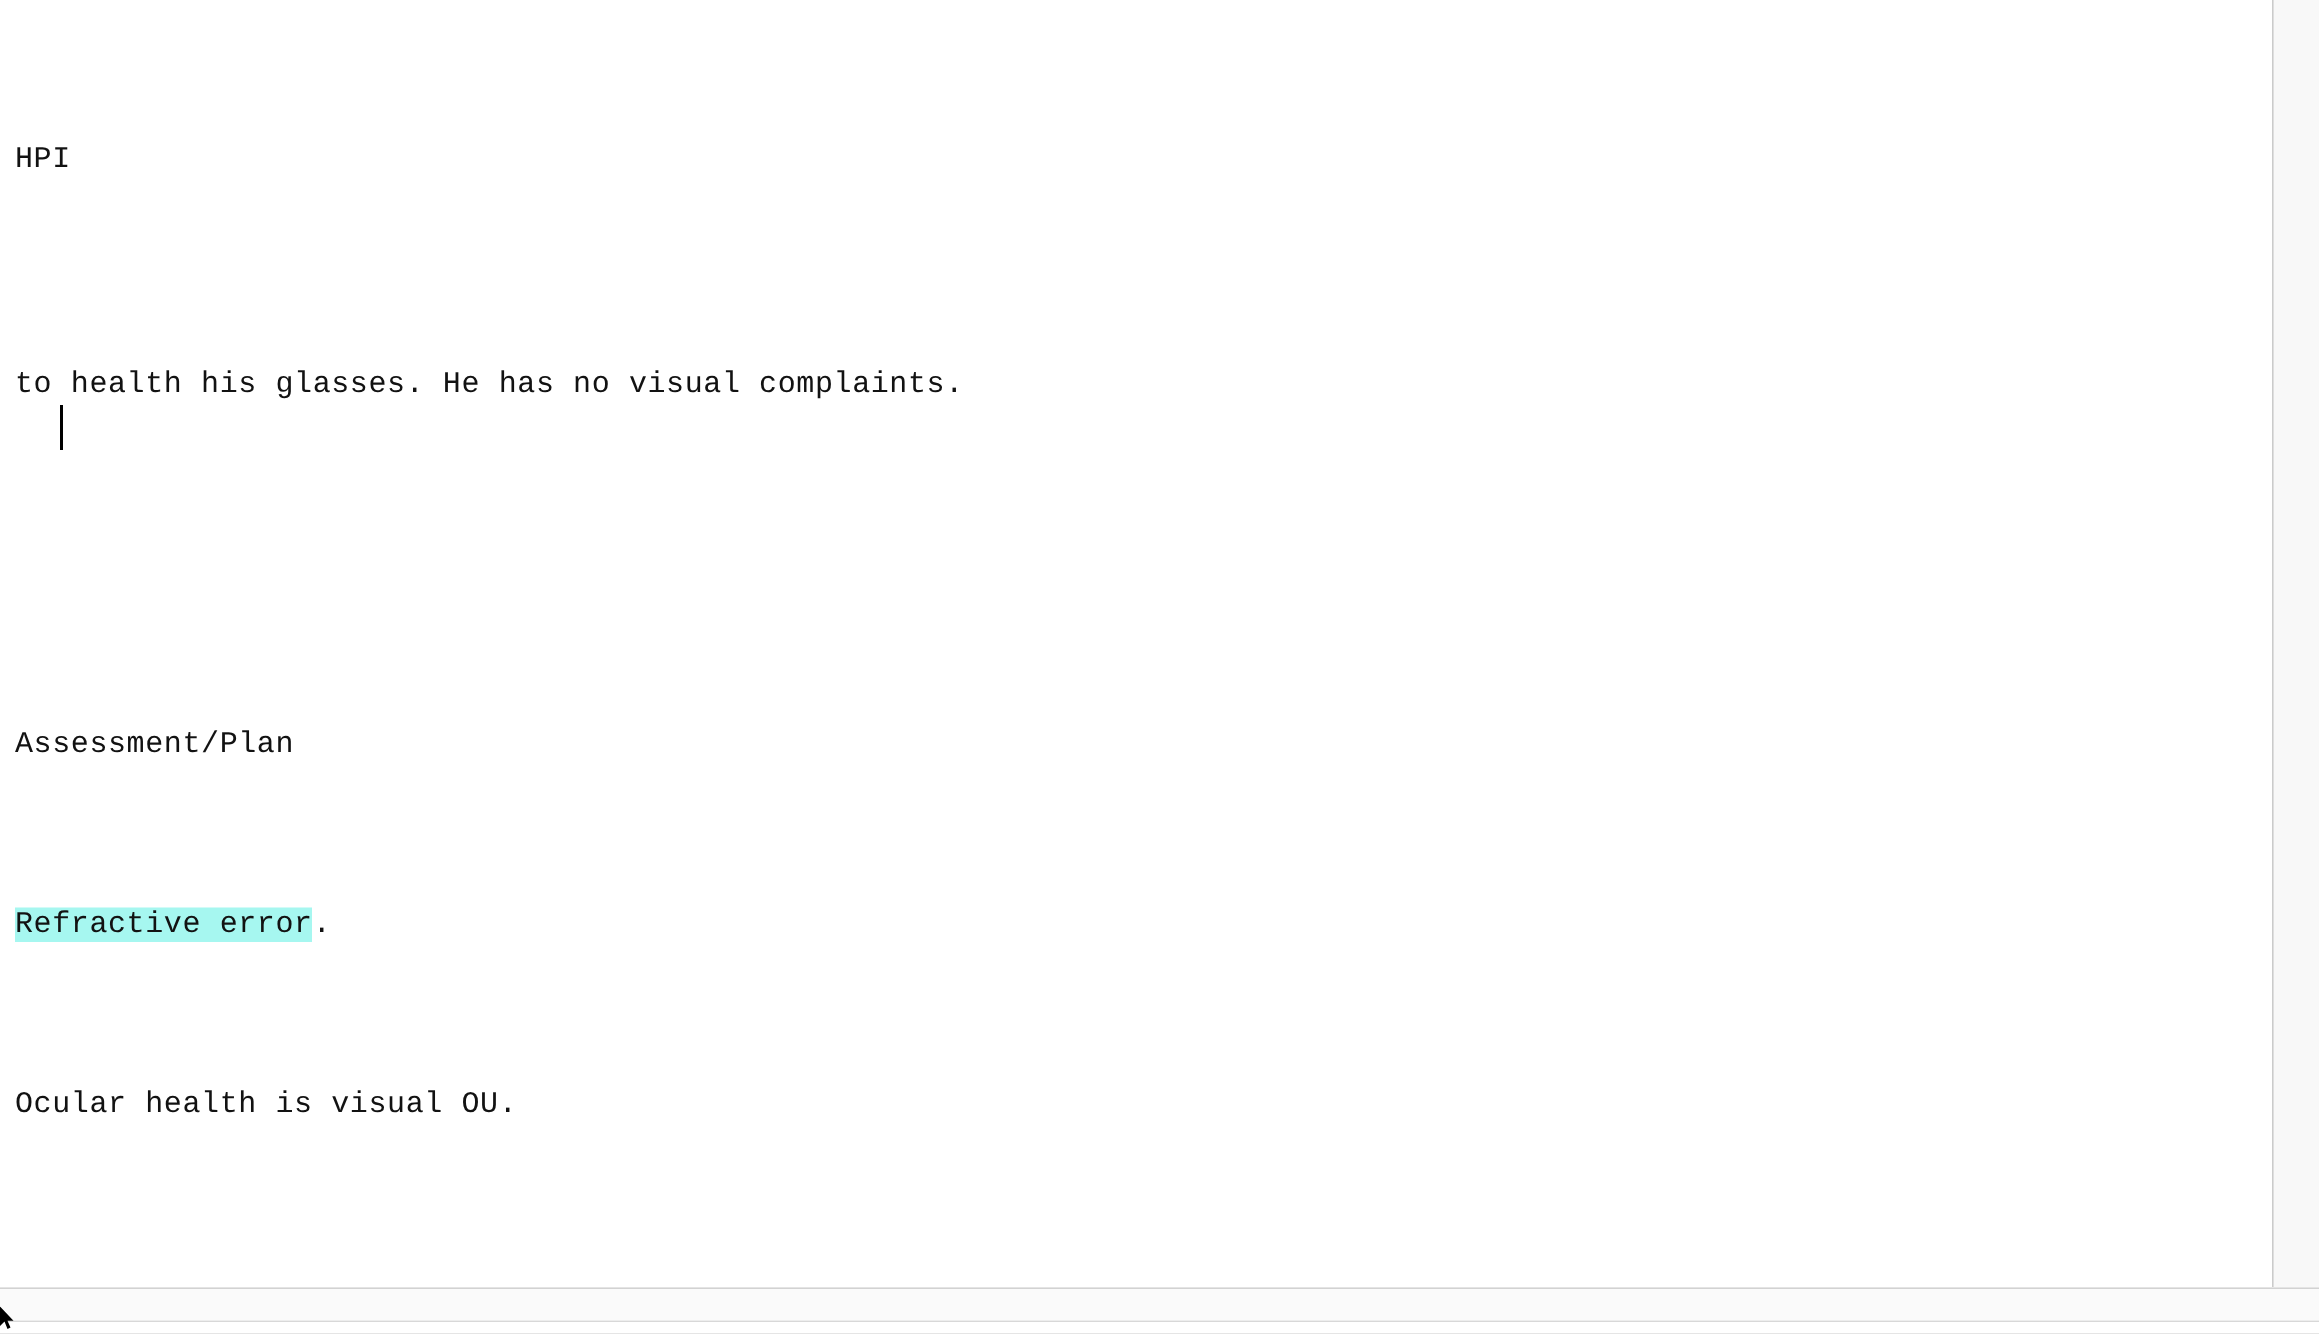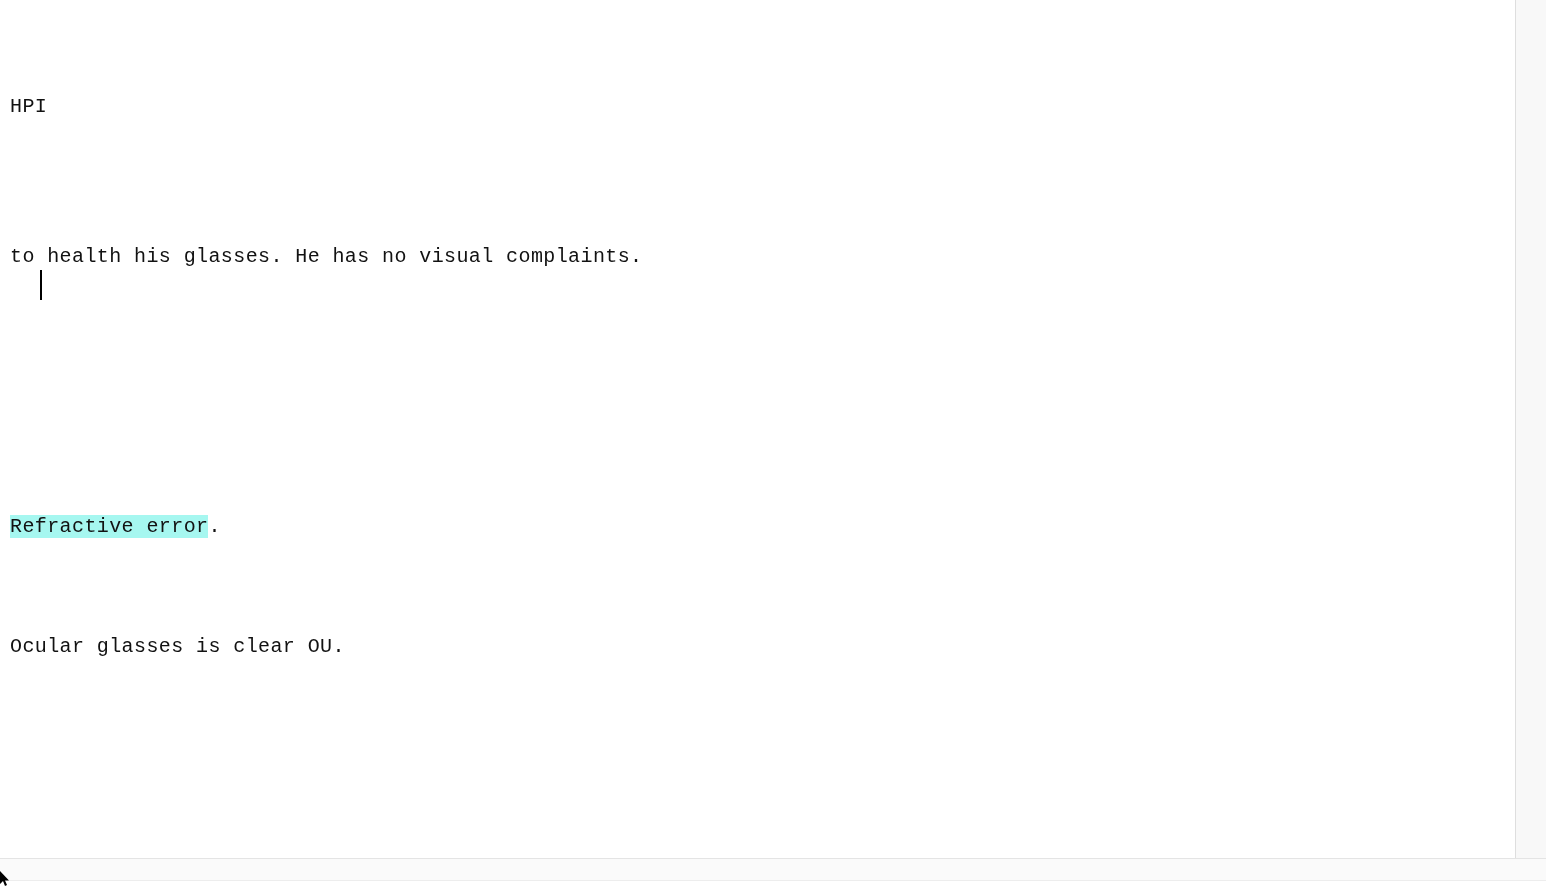--- a/index.html
+++ b/index.html
@@ -139,24 +139,25 @@
 
     <div id="note-body">
 
       <div class="note-line"><span>HPI</span></div>
 
 
       <div class="note-line"><span>to health his glasses. He has no visual complaints.</span></div>
 
       <div class="note-line blank"></div>
 
+      <div class="note-line"><span>Assessment/Plan</span></div>
 
       <div class="note-line"><span class="hl-cyan">Refractive error</span><span>.</span></div>
 
-      <div class="note-line"><span>Ocular glasses is clear OU.</span></div>
+      <div class="note-line"><span>Ocular health is visual OU.</span></div>
 
       
 
       
 
       
 
       
 
       

